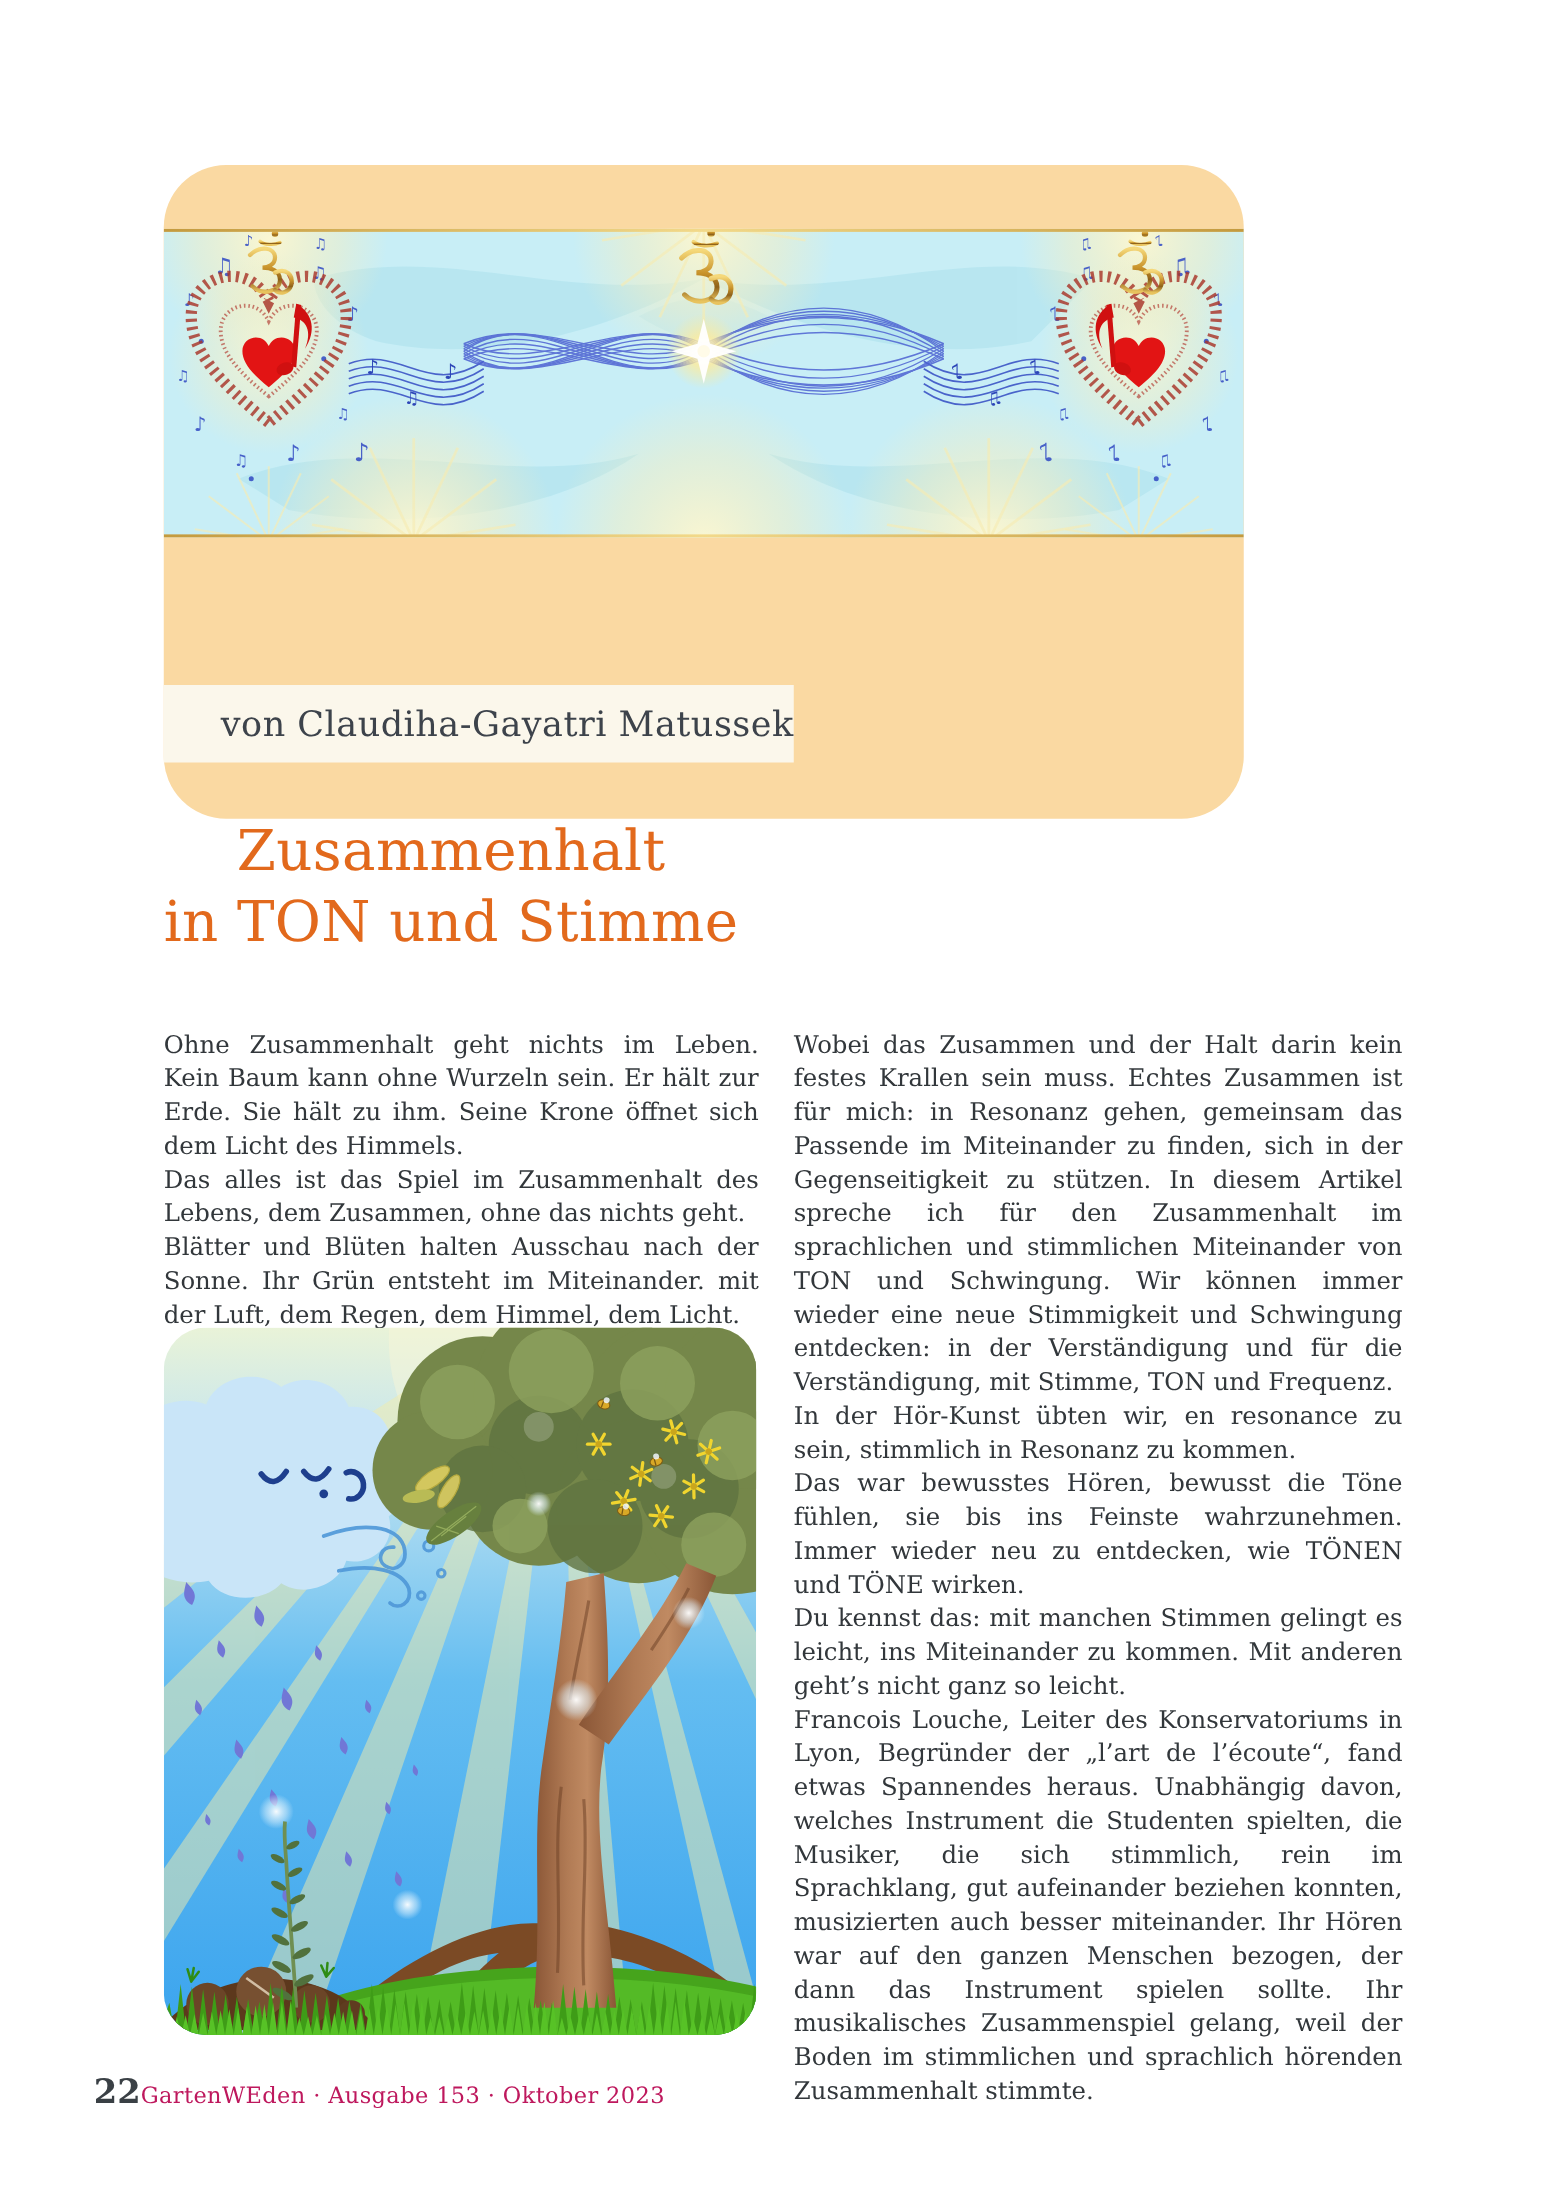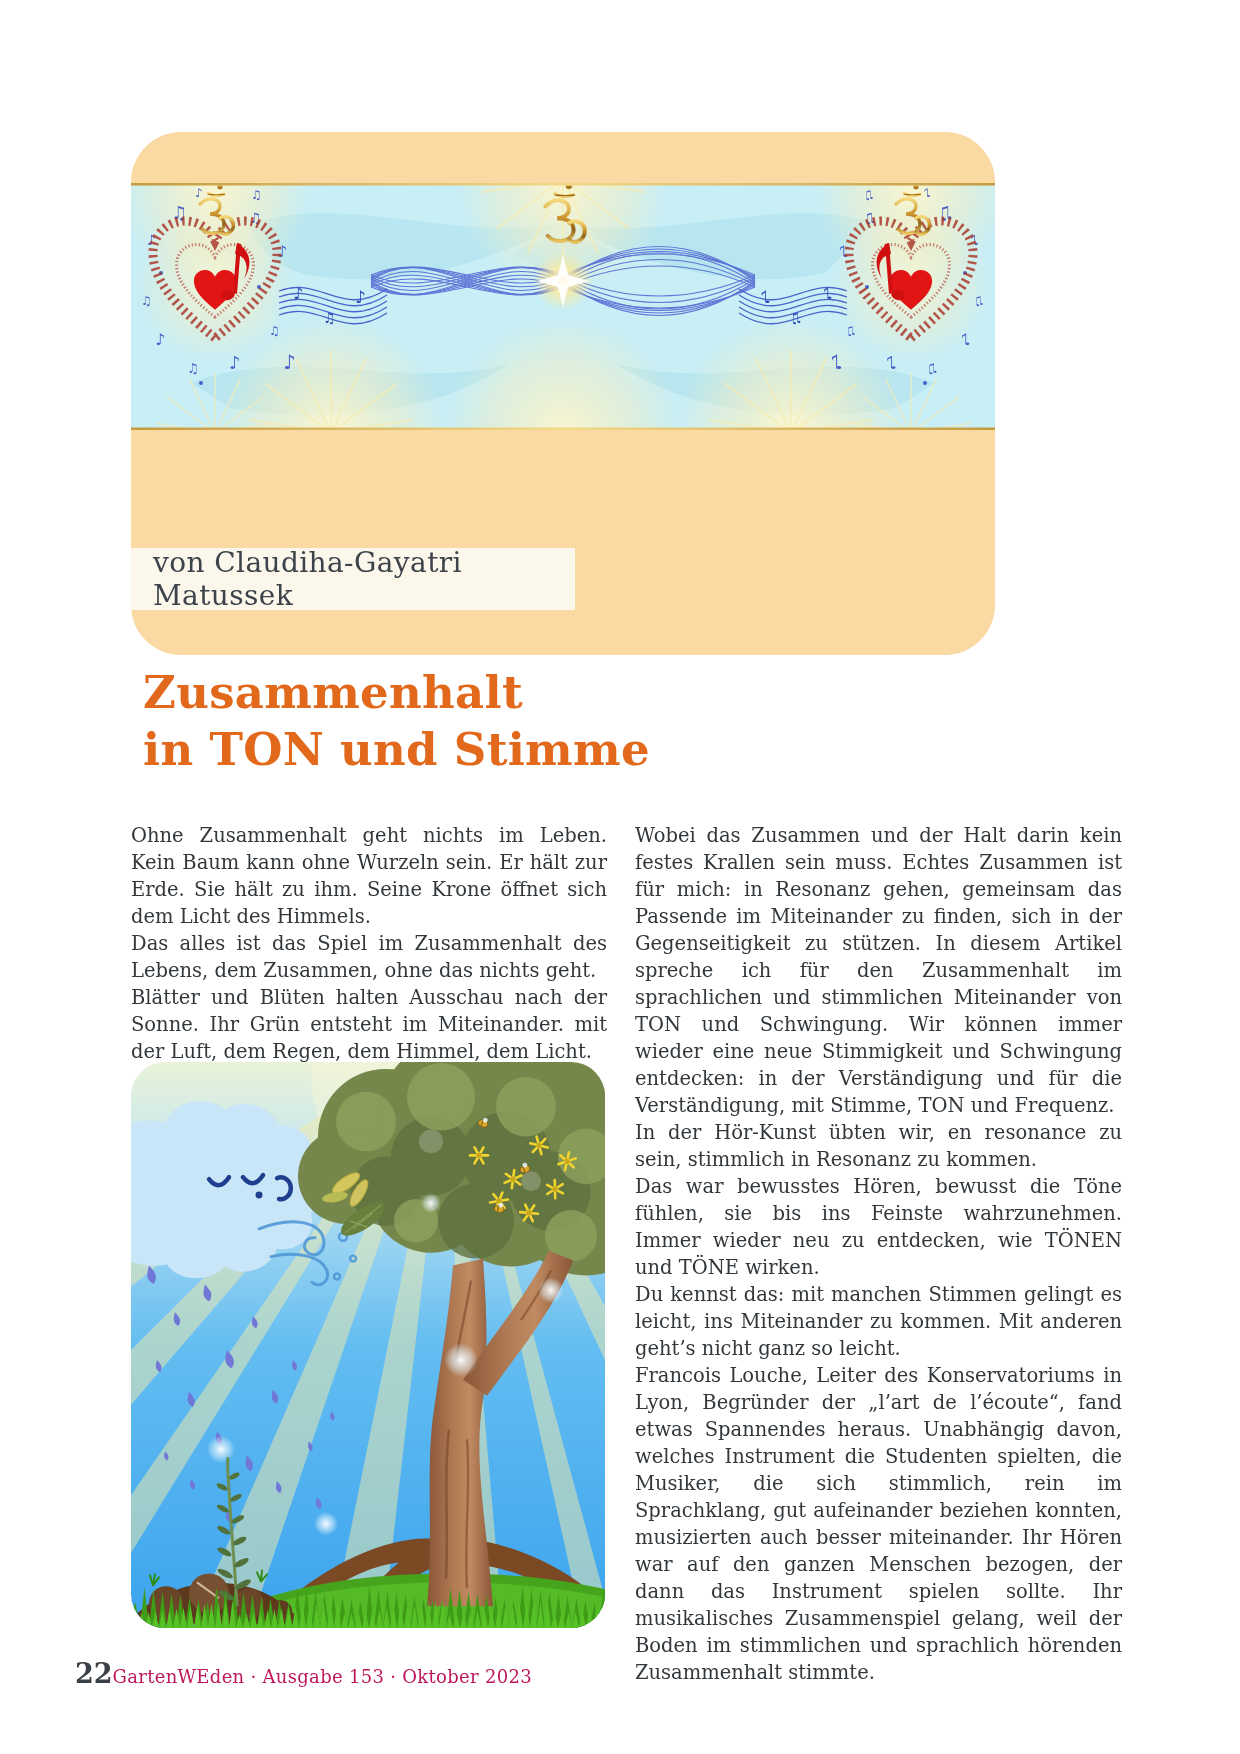--- a/index.html
+++ b/index.html
@@ -2,25 +2,25 @@
 <html lang="de"><head>
 <meta charset="utf-8">
 <style>
   html,body{margin:0;padding:0;background:#ffffff;}
   .page{position:relative;width:1240px;height:1754px;background:#ffffff;overflow:hidden;
         font-family:"DejaVu Serif", serif;color:#34383c;}
   .orange-card{position:absolute;left:131px;top:132px;width:864px;height:523px;
         background:#fad9a2;border-radius:50px;}
   .banner{position:absolute;left:131px;top:183px;width:864px;height:247px;}
   .banner svg{display:block;width:100%;height:100%;}
-  .byline-strip{position:absolute;left:131px;top:548px;width:444px;height:62px;
+  .byline-strip{position:absolute;left:131px;top:548px;width:504px;height:62px;
         background:#fbf7eb;display:flex;align-items:center;padding-left:22px;box-sizing:border-box;justify-content:flex-end;}
   .byline{font-size:28px;color:#3d434b;letter-spacing:.4px;}
-  .title{position:absolute;left:131px;top:652px;margin:12px;font-size:45px;line-height:57px;
-        color:#e2691c;font-weight:700;letter-spacing:.3px;}
+  .title{position:absolute;left:131px;top:652px;margin:0;font-size:45px;line-height:57px;
+        color:#e2691c;font-weight:400;letter-spacing:.3px;text-align:center;}
   .col{position:absolute;top:822px;font-size:19.5px;line-height:27px;text-align:justify;
         color:#32373b;}
   .col p{margin:0;}
   .col-left{left:131px;width:476px;}
   .col-right{left:635px;width:487px;}
   .block + .block{}
   .illustration{position:absolute;left:131px;top:1062px;width:474px;height:566px;
         border-radius:34px;overflow:hidden;}
   .illustration svg{display:block;width:100%;height:100%;}
   .footer{position:absolute;left:75px;top:1658px;display:flex;align-items:baseline;}

